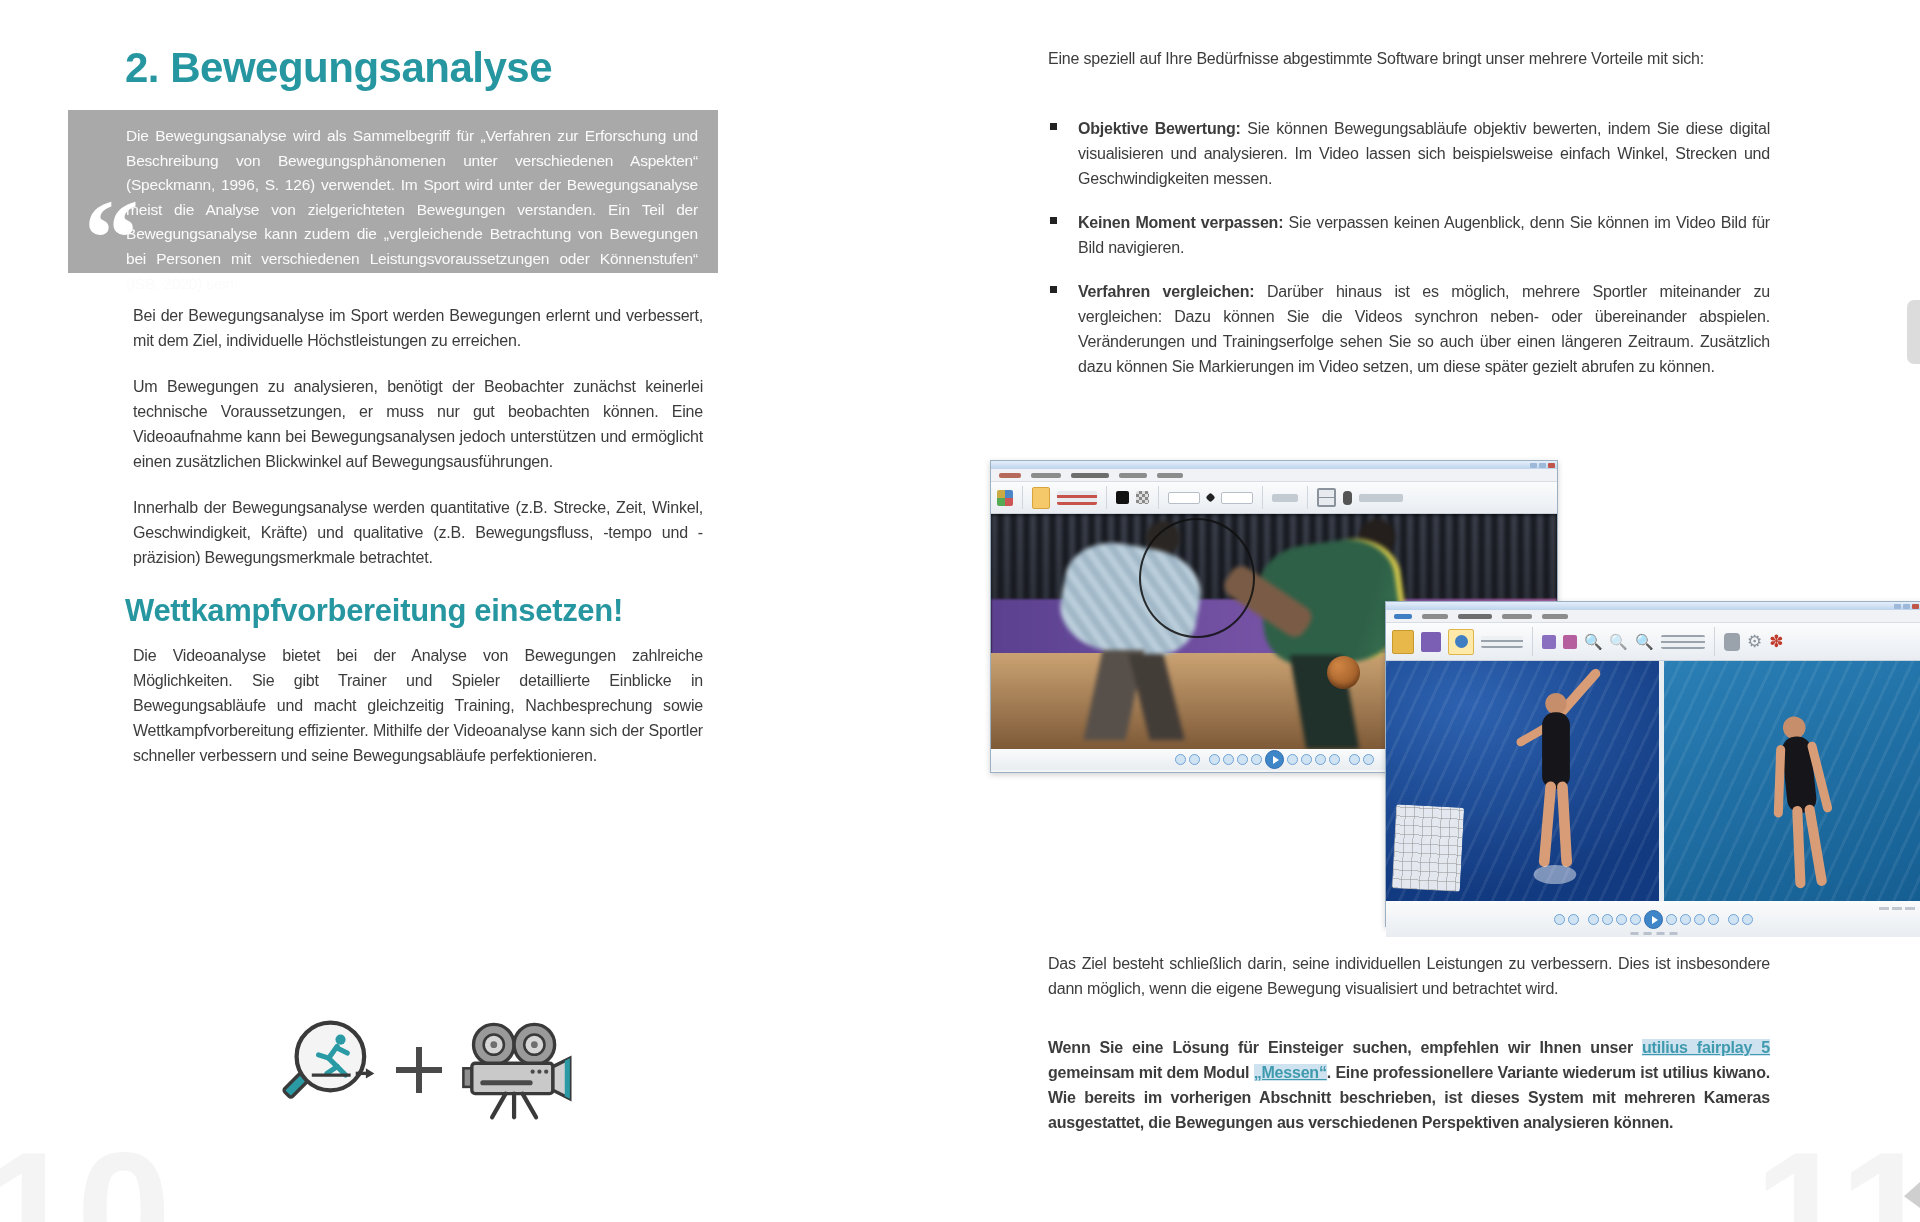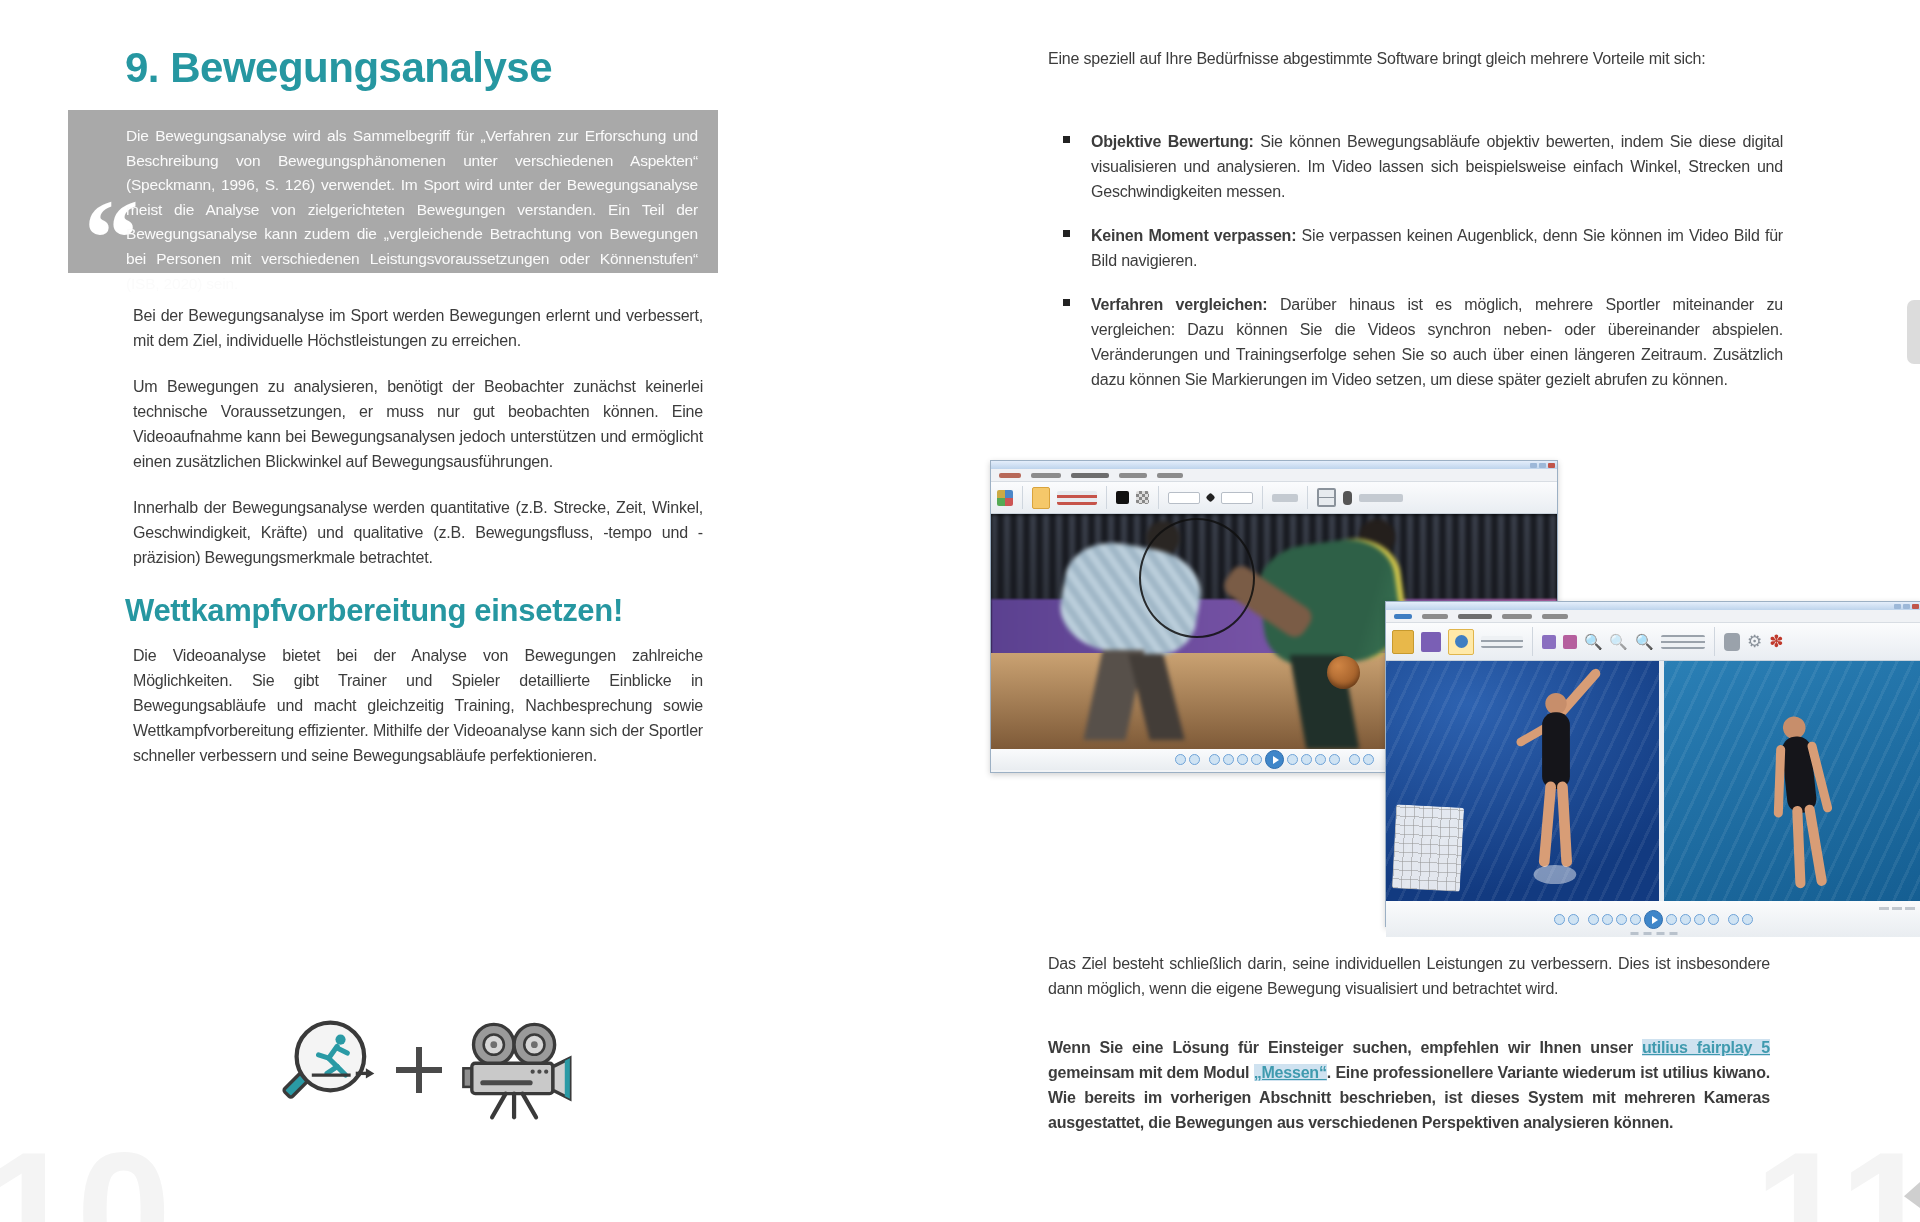--- a/index.html
+++ b/index.html
@@ -13,21 +13,21 @@
   h2.subtitle{margin:28px 0 20px 0;font-size:31px;font-weight:700;color:#2697a1;letter-spacing:-0.3px;}
   
   .quote-box{position:absolute;left:68px;top:110px;width:650px;height:163px;background:#a9a9a9;}
   .quote-mark{position:absolute;left:16px;top:128px;font-family:"Liberation Serif",serif;
               font-size:110px;line-height:0;color:#fff;font-weight:700;}
   .quote-text{position:absolute;left:58px;top:14px;width:572px;font-size:15.5px;line-height:24.6px;
               color:#fbfbfb;text-align:justify;letter-spacing:-0.2px;}
   .left-col{position:absolute;left:125px;top:303px;width:578px;}
   
   .right-intro{position:absolute;left:1048px;top:46px;width:722px;}
-  .bullet-list{position:absolute;left:1048px;top:116px;width:722px;margin:13px;padding:0;list-style:none;}
+  .bullet-list{position:absolute;left:1048px;top:116px;width:722px;margin:0;padding:0;list-style:none;}
   .bullet-list li{position:relative;padding-left:30px;margin-bottom:19px;}
   .bullet-list li .sq{position:absolute;left:2px;top:7px;width:7px;height:7px;background:#222;}
   .blead{font-weight:700;}
   .para-goal{position:absolute;left:1048px;top:951px;width:722px;}
   .para-reco{position:absolute;left:1048px;top:1035px;width:722px;font-weight:700;}
   .hl-link{color:#3f9aae;background:#cfe2f0;text-decoration:underline;text-decoration-color:#3f9aae;
            cursor:pointer;}
   
   .pgnum{position:absolute;font-size:170px;font-weight:700;color:#f4f4f4;line-height:1;bottom:-75px;}
   .pg-left{left:-18px;}
@@ -106,21 +106,21 @@
   .scroll-thumb{position:absolute;right:0;top:300px;width:13px;height:64px;background:#dcdcdc;
                 border-radius:7px 0 0 7px;}
   .page-curl{position:absolute;right:0;top:1182px;width:16px;height:26px;background:#cfcfcf;
              clip-path:polygon(100% 0,100% 100%,0 55%);}
 </style>
 </head>
 <body>
 
 <div class="spread">
 
-  <h1 class="title">9. Bewegungsanalyse</h1>
+  <h1 class="title">2. Bewegungsanalyse</h1>
 
   <div class="quote-box">
     <span class="quote-mark">“</span>
     <div class="quote-text">Die Bewegungsanalyse wird als Sammelbegriff für „Verfahren zur Erforschung und Beschreibung von Bewegungsphänomenen unter verschiedenen Aspekten“ (Speckmann, 1996, S. 126) verwendet. Im Sport wird unter der Bewegungsanalyse meist die Analyse von zielgerichteten Bewegungen verstanden. Ein Teil der Bewegungsanalyse kann zudem die „vergleichende Betrachtung von Bewegungen bei Personen mit verschiedenen Leistungsvoraussetzungen oder Könnenstufen“ (ISB, 2020) sein.</div>
   </div>
 
   <div class="left-col body-text">
     <p>Bei der Bewegungsanalyse im Sport werden Bewegungen erlernt und verbessert, mit dem Ziel, individuelle Höchstleistungen zu erreichen.</p>
     <p>Um Bewegungen zu analysieren, benötigt der Beobachter zunächst keinerlei technische Voraussetzungen, er muss nur gut beobachten können. Eine Videoaufnahme kann bei Bewegungsanalysen jedoch unterstützen und ermöglicht einen zusätzlichen Blickwinkel auf Bewegungsausführungen.</p>
     <p>Innerhalb der Bewegungsanalyse werden quantitative (z.B. Strecke, Zeit, Winkel, Geschwindigkeit, Kräfte) und qualitative (z.B. Bewegungsfluss, -tempo und -präzision) Bewegungsmerkmale betrachtet.</p>
@@ -165,21 +165,21 @@
       <g stroke="#3a3a3a" stroke-width="5" stroke-linecap="round">
         <line x1="54" y1="88" x2="38" y2="116"></line>
         <line x1="74" y1="88" x2="90" y2="116"></line>
         <line x1="64" y1="88" x2="64" y2="116"></line>
       </g>
     </svg>
   </div>
 
   <div class="pgnum pg-left">10</div>
 
-  <div class="right-intro body-text">Eine speziell auf Ihre Bedürfnisse abgestimmte Software bringt gleich mehrere Vorteile mit sich:</div>
+  <div class="right-intro body-text">Eine speziell auf Ihre Bedürfnisse abgestimmte Software bringt unser mehrere Vorteile mit sich:</div>
 
   <ul class="bullet-list body-text">
     <li>
       <span class="sq"></span>
       <span class="blead">Objektive Bewertung:</span><span> Sie können Bewegungsabläufe objektiv bewerten, indem Sie diese digital visualisieren und analysieren. Im Video lassen sich beispielsweise einfach Winkel, Strecken und Geschwindigkeiten messen.</span>
     </li>
     <li>
       <span class="sq"></span>
       <span class="blead">Keinen Moment verpassen:</span><span> Sie verpassen keinen Augenblick, denn Sie können im Video Bild für Bild navigieren.</span>
     </li>

